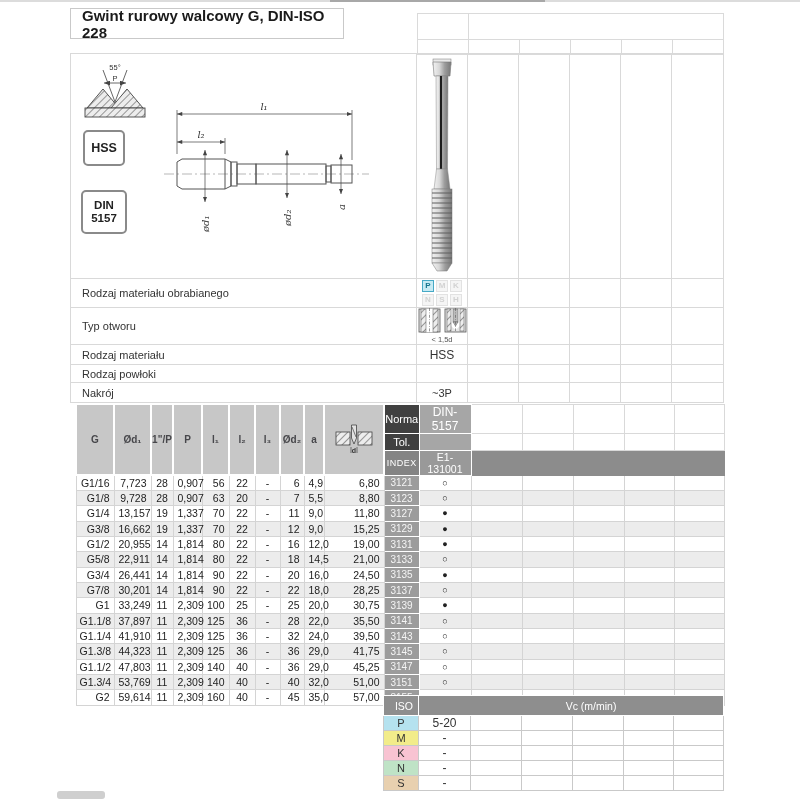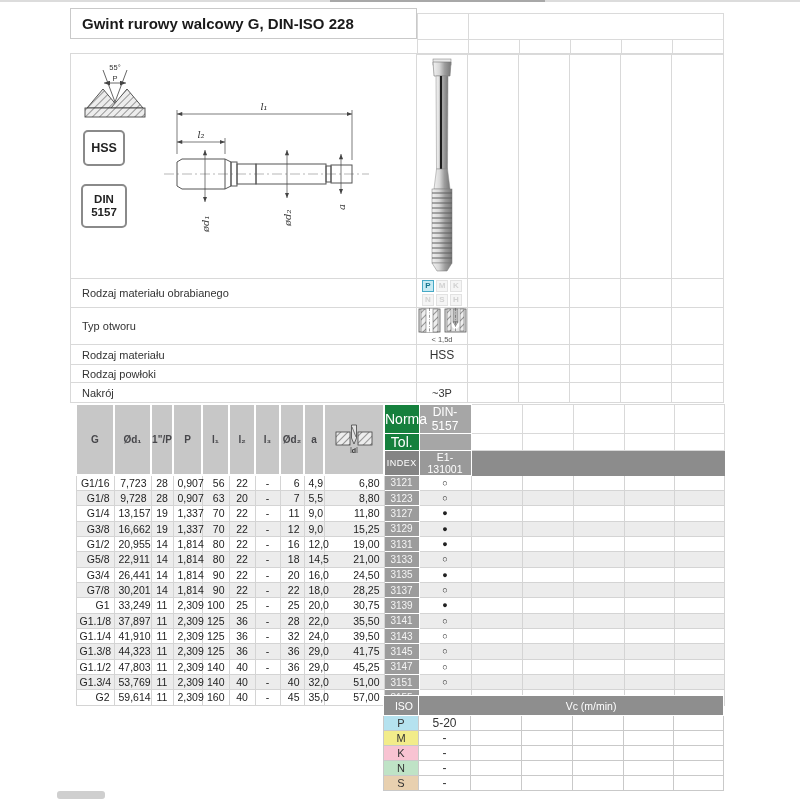--- a/index.html
+++ b/index.html
@@ -3,51 +3,51 @@
 <meta charset="utf-8">
 <style>
   *{margin:0;padding:0;box-sizing:border-box;}
   html,body{width:800px;height:800px;background:#fff;overflow:hidden;}
   body{font-family:"Liberation Sans",sans-serif;color:#222;}
   #page{position:relative;width:800px;height:800px;background:#fff;}
   .abs{position:absolute;}
   .cellbox{position:absolute;border:1px solid #dadada;background:#fff;}
 
   
-  #title-box{position:absolute;left:70px;top:8px;width:347px;height:31px;border:1px solid #c9c9c9;
+  #title-box{position:absolute;left:70px;top:8px;width:274px;height:31px;border:1px solid #c9c9c9;
     display:flex;align-items:center;padding-left:11px;font-size:15px;font-weight:bold;color:#1a1a1a;}
 
   
   #big-row{position:absolute;left:70px;top:53px;width:654px;height:226px;border:1px solid #d9d9d9;display:flex;}
   #big-row .pane{width:346px;position:relative;border-right:1px solid #d9d9d9;text-align:right;}
   .gcol{width:51px;border-right:1px solid #d9d9d9;display:flex;align-items:flex-start;justify-content:center;}
   .gcol:last-child{border-right:none;}
 
   .hss-box{position:absolute;left:12px;top:76px;width:42px;height:36px;border:2px solid #8a8a8a;border-radius:5px;
     display:flex;align-items:center;justify-content:center;font-weight:bold;font-size:12.5px;color:#222;}
-  .din-box{position:absolute;left:10px;top:130px;width:46px;height:44px;border:2px solid #8a8a8a;border-radius:5px;
+  .din-box{position:absolute;left:10px;top:136px;width:46px;height:44px;border:2px solid #8a8a8a;border-radius:5px;
     display:flex;flex-direction:column;align-items:center;justify-content:center;font-weight:bold;font-size:11.5px;line-height:13px;color:#222;}
 
   
   #attr-band{position:absolute;left:70px;top:278px;width:654px;border-left:1px solid #d9d9d9;border-right:1px solid #d9d9d9;}
   .arow{display:flex;border-bottom:1px solid #d9d9d9;}
   .alabel{width:346px;border-right:1px solid #d9d9d9;display:flex;align-items:center;padding-left:11px;font-size:11px;color:#333;}
   .aval{width:51px;border-right:1px solid #d9d9d9;display:flex;flex-direction:column;align-items:center;justify-content:center;font-size:12px;color:#333;}
 
   .mg-grid{display:grid;grid-template-columns:repeat(3,12px);gap:2px;}
   .mg{width:12px;height:12px;font-size:8px;font-weight:bold;display:flex;align-items:center;justify-content:center;
     background:#f5f5f5;border:1px solid #e2e2e2;color:#d2d2d2;}
   .mg.active{background:#c6eaf3;border-color:#46a9c6;color:#16768f;}
   .hole-icons{display:flex;gap:3px;align-items:flex-end;}
   .hole-caption{font-size:7.5px;color:#555;margin-top:1px;}
 
   
   #main-table{position:absolute;left:75px;top:403px;width:648px;border-collapse:collapse;table-layout:fixed;font-size:10.5px;}
   #main-table thead th{background:#c7c7c7;color:#47474b;font-weight:bold;font-size:10px;border:2px solid #fff;}
-  #main-table thead th.nlab,#main-table thead th.tlab{background:#15803d;color:#fff;font-size:14px;font-weight:normal;border:1px solid #fff;height:17px;}
+  #main-table thead th.nlab,#main-table thead th.tlab{background:#404040;color:#fff;font-size:11px;font-weight:normal;border:1px solid #fff;height:17px;}
   #main-table thead th.nval,#main-table thead th.tval{background:#a6a6a6;color:#fff;font-size:12px;font-weight:normal;border:1px solid #fff;}
   #main-table thead th.hempty{background:#fff;border:1px solid #d9d9d9;}
   #main-table thead th.ilab{background:#848484;color:#fff;font-size:9px;font-weight:normal;letter-spacing:.5px;border:1px solid #fff;height:19px;}
   #main-table thead th.ival{background:#999;color:#fff;font-size:10.5px;font-weight:normal;border:1px solid #fff;}
   #main-table thead th.idark{background:#8c8c8c;border:1px solid #8c8c8c;border-left:1px solid #9e9e9e;}
   #main-table tbody td{border:1px solid #d4d4d4;height:15.35px;padding:0 4px;color:#222;}
   #main-table tbody tr:nth-child(even){background:#ececec;}
   #main-table td.gcell{text-align:right;padding-left:3px;}
   #main-table td.r{text-align:right;}
   #main-table td.c{text-align:center;}

